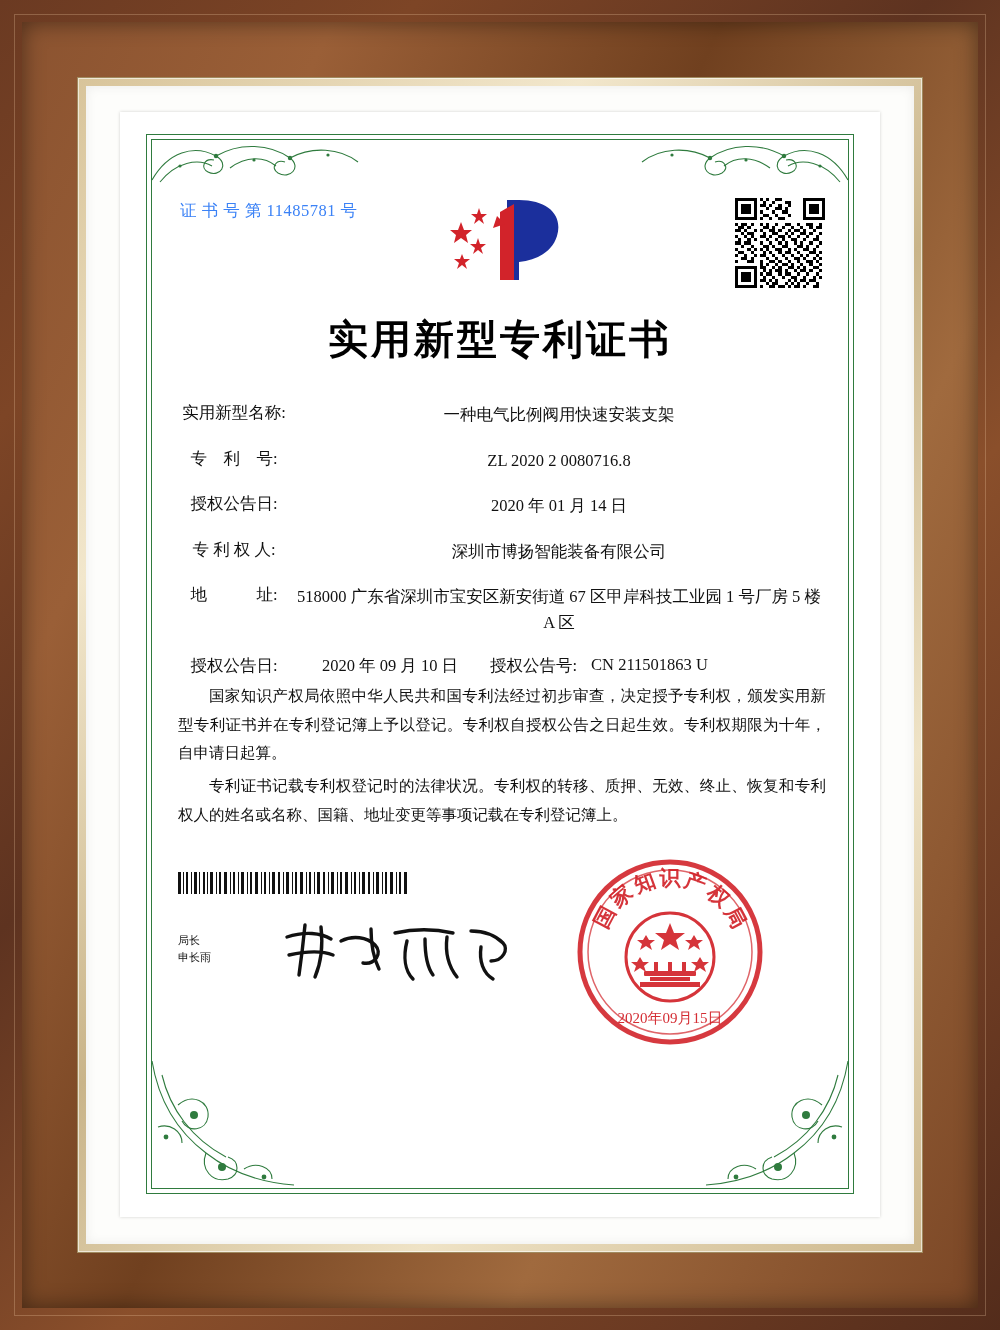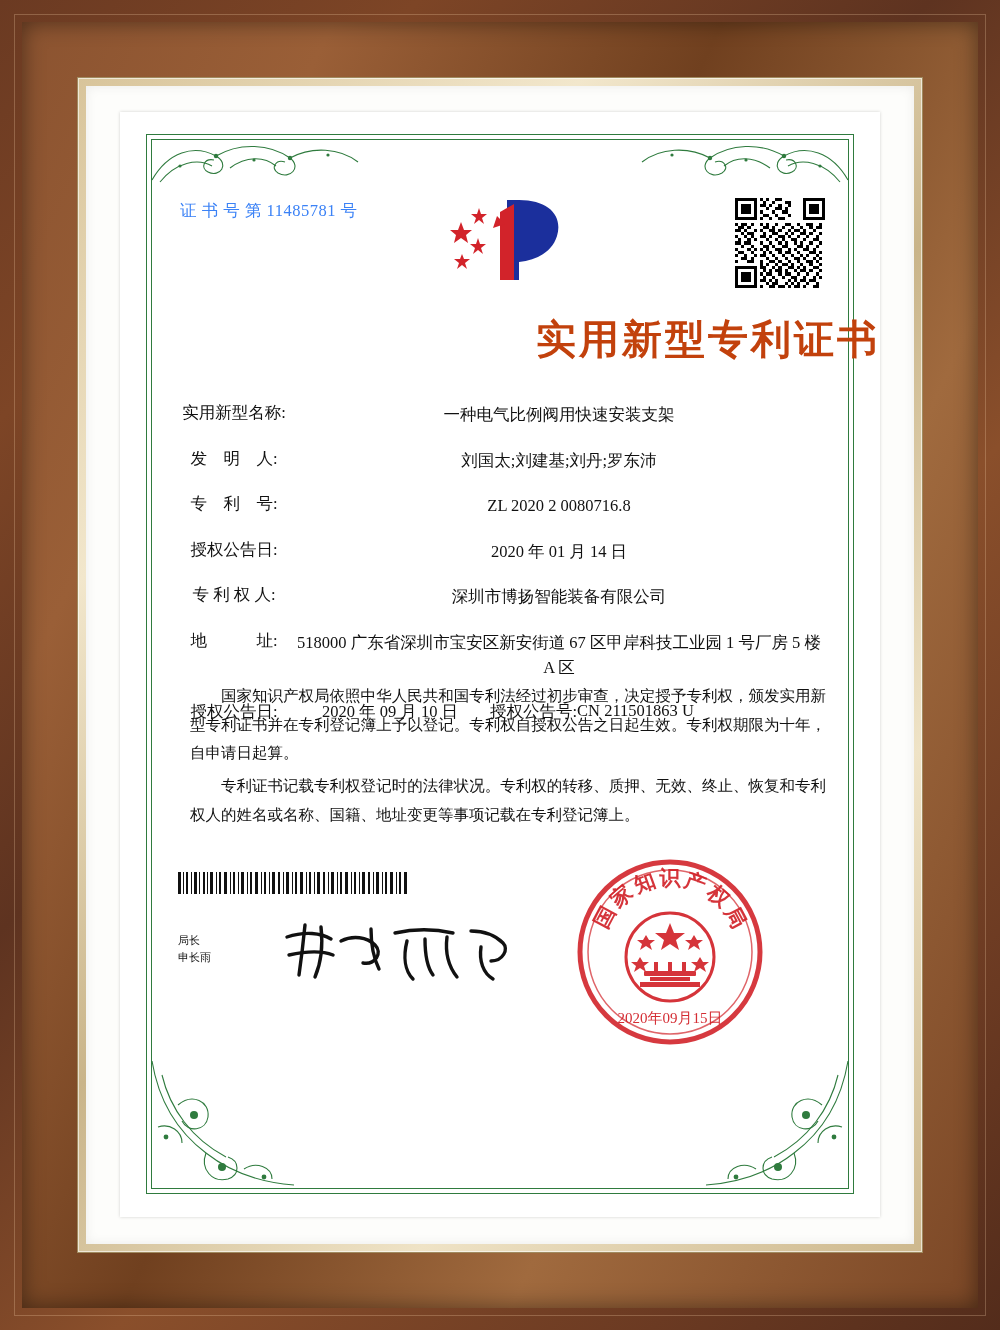--- a/index.html
+++ b/index.html
@@ -66,37 +66,37 @@
   .cert-no{
     position:absolute;left:60px;top:88px;
     font-family:"Liberation Serif", serif;
     font-size:16.5px;color:#3b82f6;letter-spacing:.5px;white-space:nowrap;
   }
 
   .emblem{position:absolute;left:325px;top:82px;width:130px;height:92px;}
   .qr{position:absolute;left:615px;top:86px;width:90px;height:90px;}
 
   .title{
-    position:absolute;left:0;top:200px;width:760px;text-align:right;
+    position:absolute;left:0;top:200px;width:760px;text-align:center;
     font-family:"DejaVu Sans", sans-serif;
-    font-weight:bold;font-size:40px;letter-spacing:3px;color:#c2410c;
+    font-weight:bold;font-size:40px;letter-spacing:3px;color:#000000;
   }
 
   .fields{position:absolute;left:58px;top:290px;width:650px;}
   .row{display:flex;align-items:flex-start;margin-bottom:20px;font-family:"Liberation Serif", serif;font-size:16.5px;color:#111;text-align:center;}
   .lbl{width:112px;flex:none;letter-spacing:0px;}
   .val{flex:1;line-height:1.55;}
   .inline-grp{display:flex;}
   .lbl2{white-space:nowrap;}
 
   .paras{
     position:absolute;left:58px;top:570px;width:648px;
     font-family:"Liberation Serif", serif;font-size:15.5px;color:#111;line-height:1.85;text-align:justify;
   }
-  .paras p{margin:0 0 4px 12px;text-indent:2em;}
+  .paras p{margin:0 0 4px 0;text-indent:2em;}
 
   .barcode{position:absolute;left:58px;top:760px;width:230px;height:22px;}
 
   .seal-wrap{position:absolute;left:455px;top:745px;width:200px;height:200px;}
 
   .sig-block{position:absolute;left:58px;top:820px;font-family:"Liberation Serif", serif;font-size:11px;color:#111;line-height:1.55;}
   .signature{
     position:absolute;left:155px;top:805px;width:240px;height:70px;
   }
   .pagenum{
@@ -435,45 +435,41 @@
       </div>
 
       <div class="title">实用新型专利证书</div>
 
       <div class="fields">
         <div class="row">
           <div class="lbl">实用新型名称:</div>
           <div class="val">一种电气比例阀用快速安装支架</div>
         </div>
         <div class="row">
-          <div class="lbl">发　明　人:</div>
-          <div class="val">刘国太;刘建基;刘丹;罗东沛</div>
-        </div>
-        <div class="row">
           <div class="lbl">专　利　号:</div>
           <div class="val">ZL 2020 2 0080716.8</div>
         </div>
         <div class="row">
           <div class="lbl">授权公告日:</div>
           <div class="val">2020 年 01 月 14 日</div>
         </div>
         <div class="row">
           <div class="lbl">专 利 权 人:</div>
           <div class="val">深圳市博扬智能装备有限公司</div>
         </div>
         <div class="row">
           <div class="lbl">地　　　址:</div>
           <div class="val">518000 广东省深圳市宝安区新安街道 67 区甲岸科技工业园 1 号厂房 5 楼 A 区</div>
         </div>
         <div class="row two">
           <div class="lbl">授权公告日:</div>
           <div class="inline-grp" style="flex:1;">
             <div style="width:200px;">2020 年 09 月 10 日</div>
             <div class="lbl2">授权公告号:</div>
-            <div style="">CN 211501863 U</div>
+            <div style="margin-left:14px;">CN 211501863 U</div>
           </div>
         </div>
       </div>
 
       <div class="paras">
         <p>国家知识产权局依照中华人民共和国专利法经过初步审查，决定授予专利权，颁发实用新型专利证书并在专利登记簿上予以登记。专利权自授权公告之日起生效。专利权期限为十年，自申请日起算。</p>
         <p>专利证书记载专利权登记时的法律状况。专利权的转移、质押、无效、终止、恢复和专利权人的姓名或名称、国籍、地址变更等事项记载在专利登记簿上。</p>
       </div>
 
       <div class="barcode">

